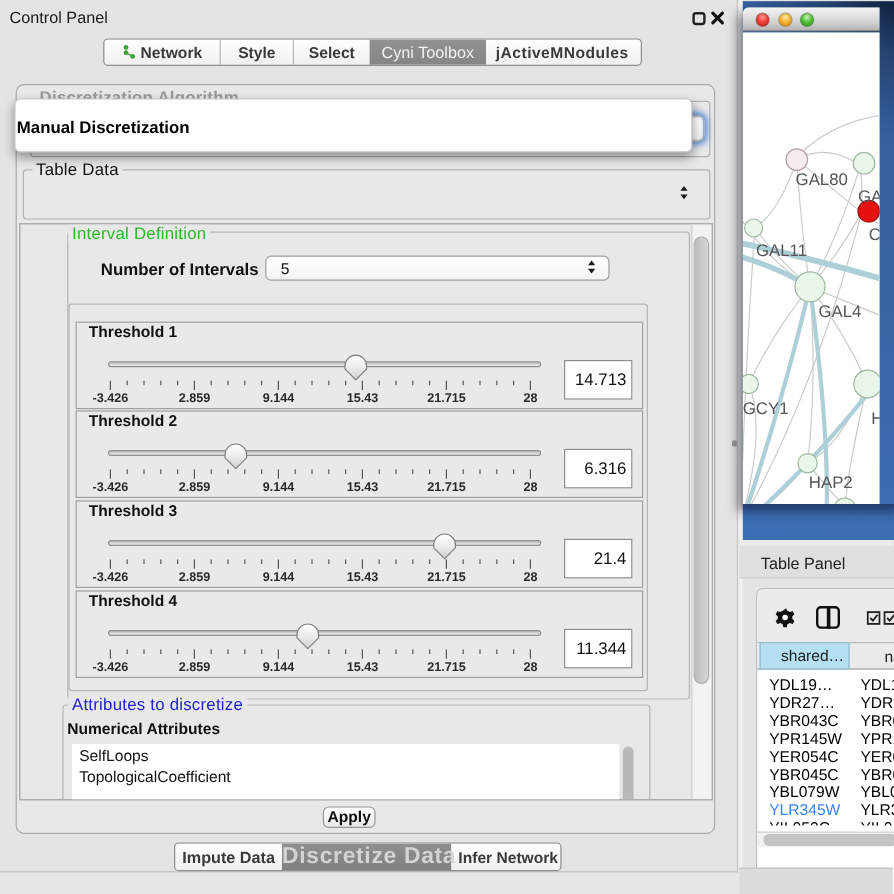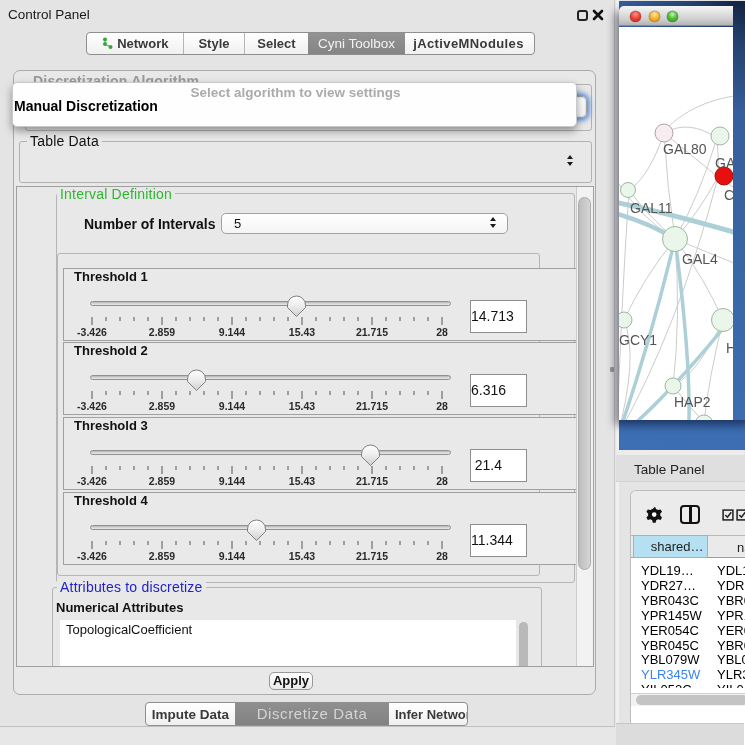--- a/index.html
+++ b/index.html
@@ -5,24 +5,24 @@
 *{margin:0;padding:0;box-sizing:border-box}
 html,body{width:745px;height:745px;overflow:hidden}
 body{font-family:"Liberation Sans",sans-serif;background:#e7e7e7;position:relative}
 .abs{position:absolute}
 .gb{position:absolute;border:1px solid #b2b2b2;border-radius:3px}
 .gl{position:absolute;background:#e8e8e8;padding:0 3px;font-size:14px;letter-spacing:0.2px;line-height:15px}
 .combo{position:absolute;background:linear-gradient(#ffffff,#f4f4f4);border:1px solid #a2a2a2;border-radius:5px;font-size:13px;color:#111}
 .step{position:absolute;width:8px;height:13px}
 .step:before{content:"";position:absolute;left:1px;top:1px;border-left:3.5px solid transparent;border-right:3.5px solid transparent;border-bottom:4.5px solid #1a1a1a}
 .step:after{content:"";position:absolute;left:1px;bottom:1px;border-left:3.5px solid transparent;border-right:3.5px solid transparent;border-top:4.5px solid #1a1a1a}
-.tbox{position:absolute;left:46px;width:527px;height:73px;border:1px solid #a0a0a0;background:#e9e9e9}
+.tbox{position:absolute;left:46px;width:473px;height:73px;border:1px solid #a0a0a0;background:#e9e9e9}
 .ttl{position:absolute;left:10px;top:0;font-size:13px;font-weight:bold;color:#111}
 .track{position:absolute;left:26px;top:32px;width:361px;height:5px;border:1px solid #919191;border-radius:3px;background:linear-gradient(#b3b3b3,#dcdcdc 60%,#e6e6e6)}
-.vbox{position:absolute;left:406px;top:31px;width:57px;height:33px;background:#fff;border:1px solid #8e8e8e;font-size:14px;text-align:right;line-height:31px;padding-right:24px;color:#111}
+.vbox{position:absolute;left:406px;top:31px;width:57px;height:33px;background:#fff;border:1px solid #8e8e8e;font-size:14px;text-align:right;line-height:31px;padding-right:4px;color:#111}
 .tlab{position:absolute;top:56.5px;width:60px;text-align:center;font-size:10.5px;font-weight:bold;color:#2a2a2a}
 .thumb{position:absolute;top:26px;width:21px;height:22px}
 .seg{height:100%;display:inline-block;text-align:center;font-size:13px;font-weight:bold;color:#3a3a3a}
 </style>
 </head>
 <body>
 
 <div class="abs" id="cp" style="left:0;top:0;width:615px;height:727px;background:#e4e4e4;border-bottom:1px solid #c0c0c0;border-right:1px solid #c9c9c9">
   <div class="abs" style="left:8px;top:7px;font-size:13.5px;color:#1a1a1a">Control Panel</div>
   <div class="abs" style="left:577px;top:10px;width:11px;height:11px;border:2px solid #222;border-radius:3px"></div>
@@ -255,34 +255,35 @@
             </defs>
             <path d="M1.5,10 a9,9 0 0 1 18,0 l0,2.5 L10.5,21.5 L1.5,12.5 z" fill="url(#tg)" stroke="#808080" stroke-width="1"></path>
           </svg></div>
         <div class="vbox">11.344</div>
       </div>
 
     <div class="gb" style="left:35px;top:400px;width:490px;height:140px;border-color:#b5b5b5"></div>
     <div class="gl" style="left:40px;top:393px;color:#2222cc">Attributes to discretize</div>
     <div class="abs" style="left:39px;top:413px;font-size:13px;font-weight:bold;color:#111">Numerical Attributes</div>
     <div class="abs" style="left:43px;top:433px;width:456px;height:53px;background:#fff;font-size:13px;color:#111">
+      <div style="padding:2px 0 0 6px;height:18px">SelfLoops</div>
       <div style="padding:2px 0 0 6px;height:18px">TopologicalCoefficient</div>
     </div>
     <div class="abs" style="left:502px;top:435px;width:9px;height:50px;border-radius:5px;background:#b9b9b9"></div>
 
     <div class="abs" style="left:559px;top:0;width:17px;height:479px;background:#f2f2f2;border-left:1px solid #cccccc"></div>
     <div class="abs" style="left:561px;top:10px;width:13px;height:373px;border-radius:7px;background:linear-gradient(90deg,#bdbdbd,#d6d6d6);border:1px solid #ababab"></div>
   </div>
 
   <div class="abs" style="left:610px;top:367px;width:4px;height:5px;background:#9a9a9a;border-radius:1px"></div>
 
   <div class="abs" style="left:269px;top:672px;width:44px;height:18px;background:linear-gradient(#ffffff,#e9e9e9);border:1px solid #989898;border-radius:5px;text-align:center;font-size:13px;font-weight:bold;line-height:16px;color:#111">Apply</div>
 
   <div class="abs" style="left:145px;top:702px;width:323px;height:24px;background:linear-gradient(#ffffff,#f0f0f0);border:1px solid #8f8f8f;border-radius:4px;white-space:nowrap;overflow:hidden">
-    <div class="seg" style="width:89px;line-height:22px;font-size:13.5px">Impute Data</div><div class="seg" style="width:154px;line-height:22px;background:linear-gradient(#8f8f8f,#828282);color:#d4d4d4;font-weight:normal;font-size:15px;letter-spacing:0.6px;color:#d4d4d4">Discretize Data</div><div class="seg" style="width:95px;line-height:22px;font-size:13px">Infer Network</div>
+    <div class="seg" style="width:89px;line-height:22px;font-size:13.5px">Impute Data</div><div class="seg" style="width:141px;line-height:22px;background:linear-gradient(#8f8f8f,#828282);color:#d4d4d4;font-weight:bold;font-size:19px;letter-spacing:0.6px;color:#d4d4d4">Discretize Data</div><div class="seg" style="width:95px;line-height:22px;font-size:13px">Infer Network</div>
   </div>
 </div>
 
 <div class="abs" id="right" style="left:616px;top:0;width:129px;height:745px;background:#e4e4e4">
     <div class="abs" style="left:0;top:0;width:3px;height:745px;background:#f0f0f0"></div>
   <div class="abs" style="left:3px;top:1px;width:126px;height:449px;background:radial-gradient(circle 560px at 118% -8%, #0d1b31 0%, #152849 9%, #24436f 15%, #365f9e 27%, #38639f 42%, #3b6aad 70%, #3d71b7 100%)"></div>
 
   <div class="abs" style="left:3px;top:6px;width:134px;height:414px;border-radius:5px 0 0 0;overflow:hidden;box-shadow:-4px 5px 9px rgba(0,0,25,0.5)">
     <div class="abs" style="left:0;top:0;width:114px;height:20px;background:linear-gradient(#f6f6f6,#cfcfcf 70%,#b4b4b4);border-bottom:1px solid #8c8c8c"></div>
     <div class="abs" style="left:10.5px;top:5px;width:11px;height:11px;border-radius:50%;background:radial-gradient(circle at 50% 30%,#ff9791,#ee4337 45%,#b6251c);box-shadow:0 0 0 0.5px #9a9a9a,inset 0 0 1px #7c150f"></div>
@@ -382,15 +383,14 @@
         <div style="position:absolute;left:10px;top:124.2px;font-size:13px;color:#000">YIL052C</div>
         <div style="position:absolute;left:86px;top:124.2px;font-size:13px;color:#000">YIL0</div>
       </div>
       <div style="position:absolute;left:0;top:202px;width:115px;height:13px;background:#f2f2f2;border-top:1px solid #d0d0d0"></div>
       <div style="position:absolute;left:5px;top:204px;width:112px;height:10px;border-radius:5px;background:#c4c4c4"></div>
   </div>
   <div class="abs" style="left:0;top:723px;width:128px;height:22px;background:#dcdcdc;border-top:1px solid #c6c6c6"></div>
 </div>
 
 <div class="abs" style="left:12px;top:82px;width:565px;height:45px;background:#fefefe;border:1px solid #c9c9c9;border-radius:5px;box-shadow:0 4px 9px rgba(0,0,0,0.38);z-index:50">
-  <div class="abs" style="left:0;top:1.5px;width:565px;text-align:center;font-size:13.5px;font-weight:bold;color:#ababab">Select algorithm to view settings</div>
   <div class="abs" style="left:1px;top:14.5px;font-size:14px;font-weight:bold;color:#000">Manual Discretization</div>
 </div>
 
 </body></html>

